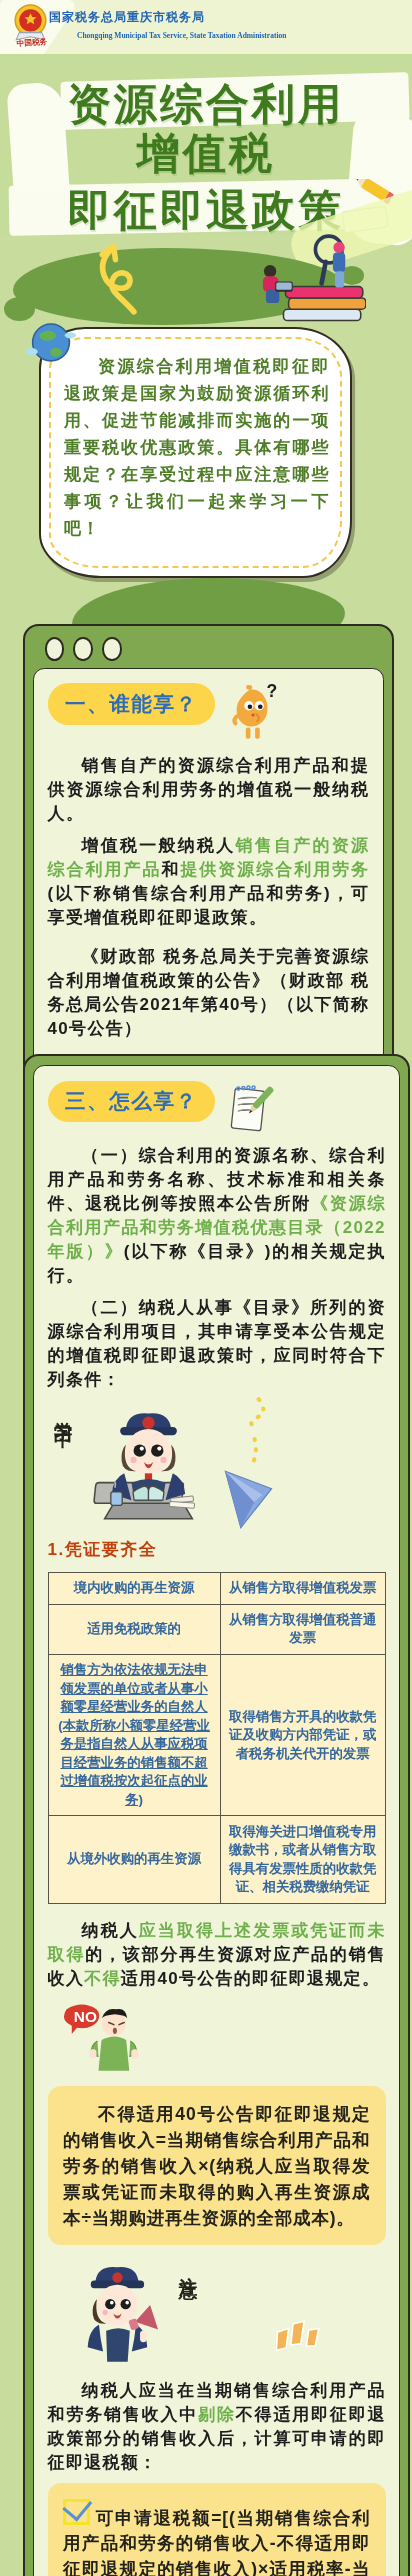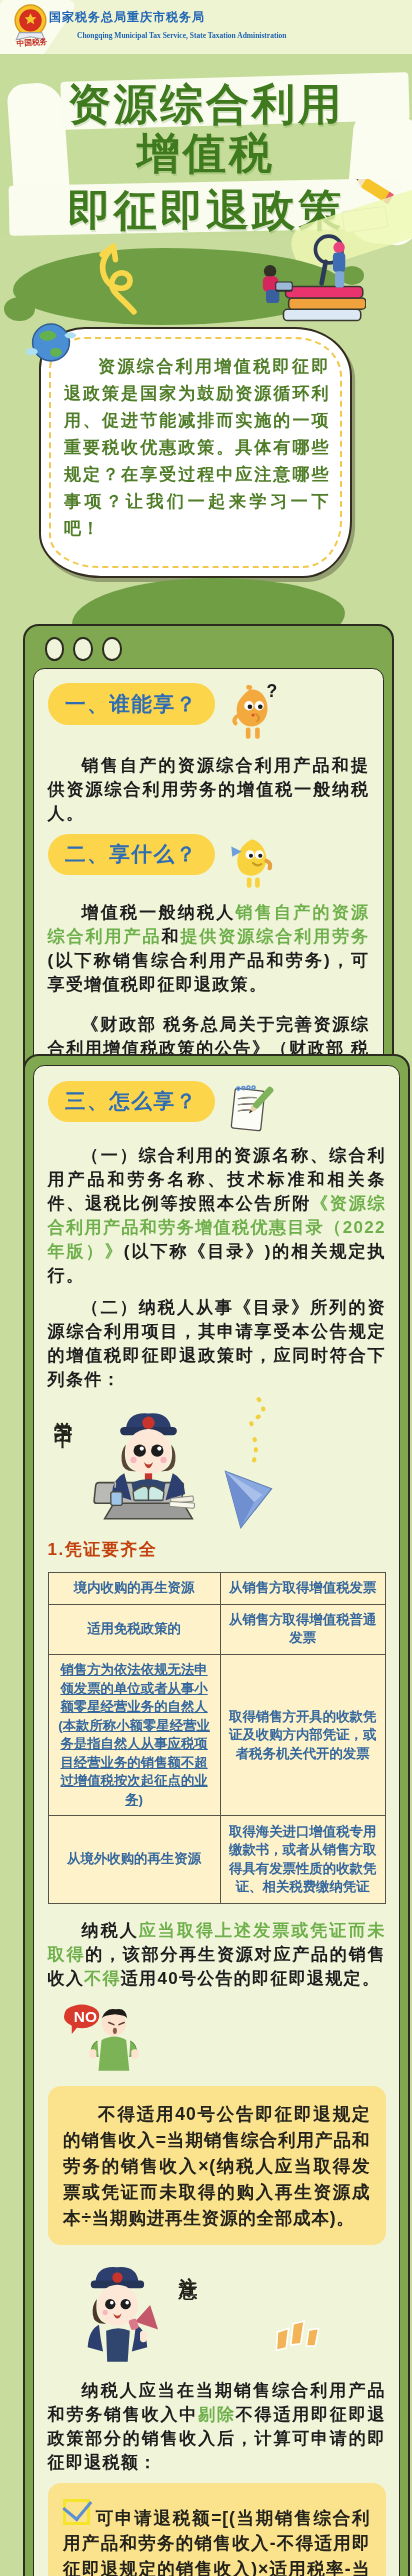--- a/index.html
+++ b/index.html
@@ -182,35 +182,20 @@
           <circle cx="52" cy="62" r="3" fill="#d4502e"></circle>
           <path d="M58 60 q10 8 2 14" fill="none" stroke="#d98f2b" stroke-width="4" stroke-linecap="round"></path>
           <rect x="38" y="86" width="9" height="22" rx="4" fill="#f3a93d"></rect>
           <rect x="56" y="86" width="9" height="22" rx="4" fill="#f3a93d"></rect>
           <path d="M22 64 q-10 6 -4 14" fill="none" stroke="#f3a93d" stroke-width="8" stroke-linecap="round"></path>
           <text x="78" y="28" font-size="34" font-weight="bold" fill="#1d1d1d">?</text>
         </svg>
       </div>
       <p class="para">销售自产的资源综合利用产品和提供资源综合利用劳务的增值税一般纳税人。</p>
 
-      <div class="pill-row" style="margin-top:5.2px;">
-        <span class="pill">二、享什么？</span>
-        <svg width="52" height="58" viewBox="0 0 100 112">
-          <path d="M50 10 C72 16 84 44 74 64 C66 82 40 86 28 72 C16 58 22 30 38 18 C42 14 46 12 50 10z" fill="#f8d33d"></path>
-          <circle cx="46" cy="40" r="8.5" fill="#fff"></circle>
-            <circle cx="48" cy="42" r="4" fill="#1d1d1d"></circle>
-          <circle cx="64" cy="40" r="8.5" fill="#fff"></circle>
-            <circle cx="66" cy="42" r="4" fill="#1d1d1d"></circle>
-          <path d="M52 56 q8 8 16 2" fill="none" stroke="#c79a20" stroke-width="4" stroke-linecap="round"></path>
-          <path d="M30 34 L10 24 L12 44 Z" fill="#6f9fd8"></path>
-          <rect x="40" y="84" width="9" height="20" rx="4" fill="#f8d33d"></rect>
-          <rect x="56" y="84" width="9" height="20" rx="4" fill="#f8d33d"></rect>
-          <path d="M78 52 q10 4 6 14" fill="none" stroke="#e8a13c" stroke-width="8" stroke-linecap="round"></path>
-        </svg>
-      </div>
       <p class="para"><span>增值税一般纳税人</span><span class="hl">销售自产的资源综合利用产品</span><span>和</span><span class="hl">提供资源综合利用劳务</span><span>(以下称销售综合利用产品和劳务)，可享受增值税即征即退政策。</span></p>
       <p class="para" style="margin-top:15.5px;">《财政部 税务总局关于完善资源综合利用增值税政策的公告》（财政部 税务总局公告2021年第40号）（以下简称40号公告）</p>
     </div>
   </div>
 
   <div class="card card2">
     <div class="panel">
 
       <div class="pill-row">
         <span class="pill">三、怎么享？</span>

